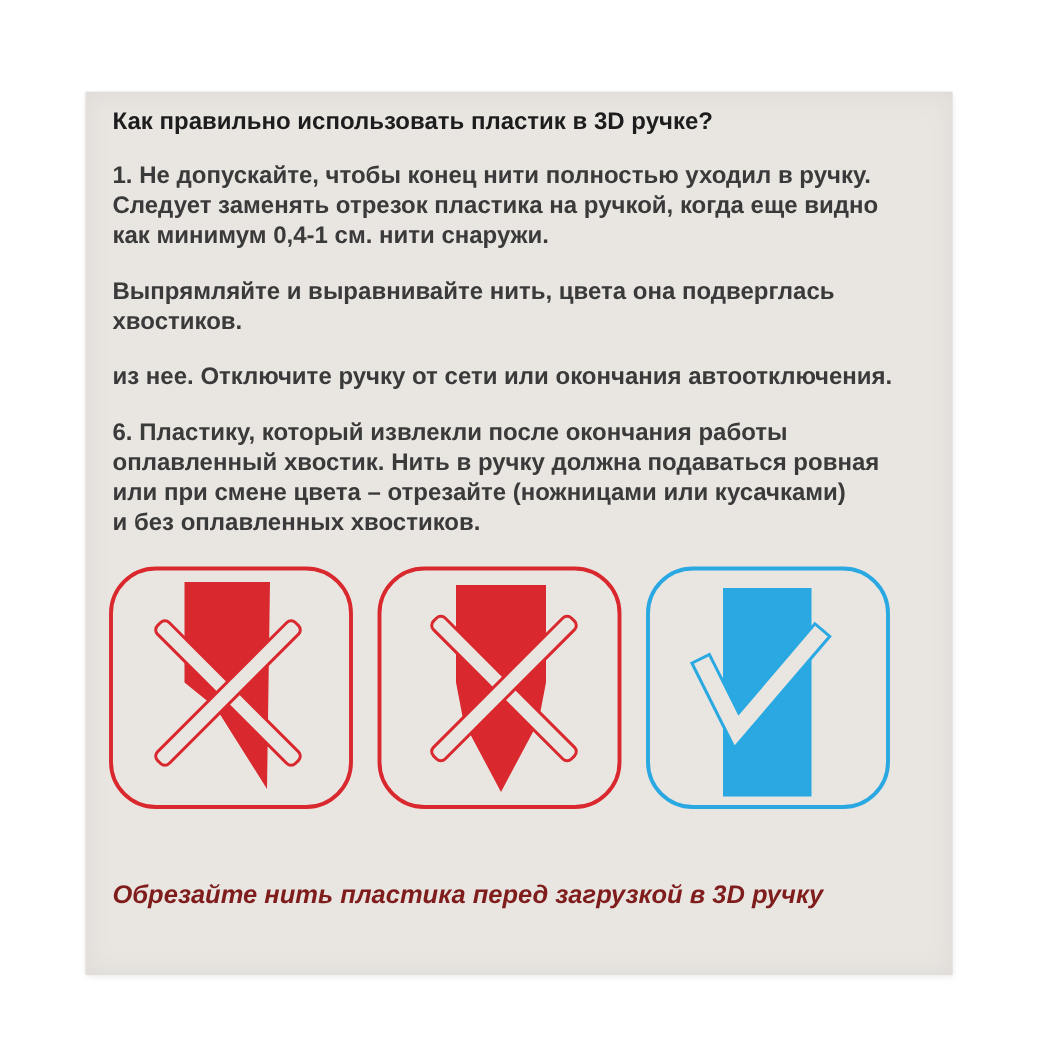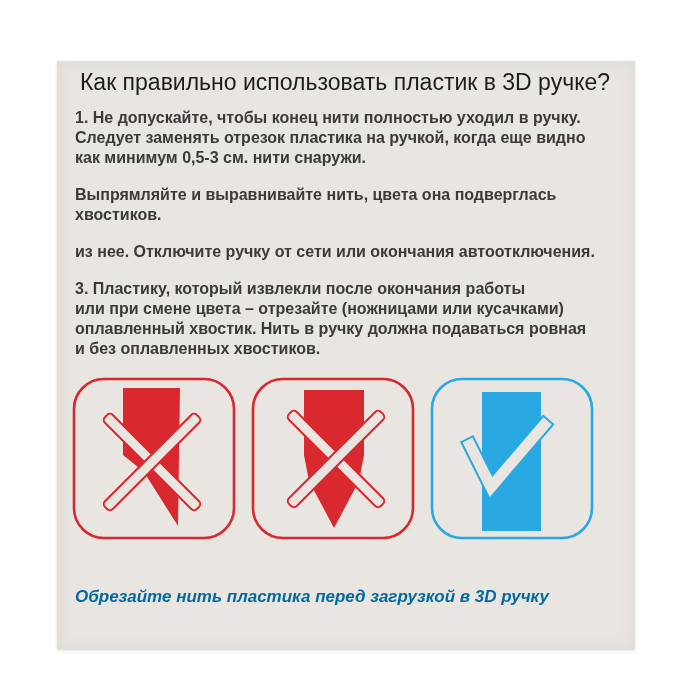--- a/index.html
+++ b/index.html
@@ -25,27 +25,26 @@
     background:var(--card-bg);
     box-shadow: inset 0 0 18px rgba(120,110,100,0.10),
                 1px 2px 4px rgba(0,0,0,0.06),
                 -1px 0 2px rgba(0,0,0,0.05);
     padding:11px 20px 0 18px;
     color:var(--text);
     font-size:16px;
     line-height:20px;
   }
   .title{
-    font-size:23px;
+    font-size:16px;
     line-height:20px;
-    font-weight:normal;
+    font-weight:bold;
     color:var(--title-text);
     margin-bottom:16px;
     white-space:nowrap;
-    text-align:center;
   }
   .para{margin-bottom:17px;font-weight:bold;}
   .line{white-space:nowrap;}
   .icon-row{
     display:flex;
     gap:13px;
     margin-top:8px;
     margin-left:-4px;
   }
   .pictogram{display:block;}
@@ -56,50 +55,50 @@
   .filament.blue{fill:var(--blue);}
   .mark-bar{fill:var(--card-bg);stroke:var(--red);stroke-width:2px;}
   .check-under{fill:none;stroke:var(--blue);stroke-width:15px;stroke-linecap:square;stroke-linejoin:miter;}
   .check-over{fill:none;stroke:var(--card-bg);stroke-width:11px;stroke-linecap:square;stroke-linejoin:miter;}
   .footer{
     margin-top:46px;
     font-size:17px;
     line-height:20px;
     font-weight:bold;
     font-style:italic;
-    color:#0369a1;
+    color:#7f1d1d;
     white-space:nowrap;
   }
 </style>
 </head>
 <body>
 
 <div class="card">
 
   <div class="title">Как правильно использовать пластик в 3D ручке?</div>
 
   <div class="para">
     <div class="line">1. Не допускайте, чтобы конец нити полностью уходил в ручку.</div>
     <div class="line">Следует заменять отрезок пластика на ручкой, когда еще видно</div>
-    <div class="line">как минимум 0,5-3 см. нити снаружи.</div>
+    <div class="line">как минимум 0,4-1 см. нити снаружи.</div>
   </div>
 
   <div class="para">
     <div class="line">Выпрямляйте и выравнивайте нить, цвета она подверглась</div>
     <div class="line">хвостиков.</div>
   </div>
 
   <div class="para">
     <div class="line">из нее. Отключите ручку от сети или окончания автоотключения.</div>
   </div>
 
   <div class="para">
-    <div class="line">3. Пластику, который извлекли после окончания работы</div>
+    <div class="line">6. Пластику, который извлекли после окончания работы</div>
+    <div class="line">оплавленный хвостик. Нить в ручку должна подаваться ровная</div>
     <div class="line">или при смене цвета – отрезайте (ножницами или кусачками)</div>
-    <div class="line">оплавленный хвостик. Нить в ручку должна подаваться ровная</div>
     <div class="line">и без оплавленных хвостиков.</div>
   </div>
 
   <div class="icon-row">
 
     <svg class="pictogram" width="166" height="165" viewBox="0 0 166 165">
       <rect class="frame red" x="3" y="3" width="160" height="159" rx="30"></rect>
       <polygon class="filament red" points="52,12 109,12 107,150 73,96 52,79"></polygon>
       <g>
         <rect class="mark-bar" x="16" y="80.5" width="130" height="11" rx="4" transform="rotate(45 81 86)"></rect>

